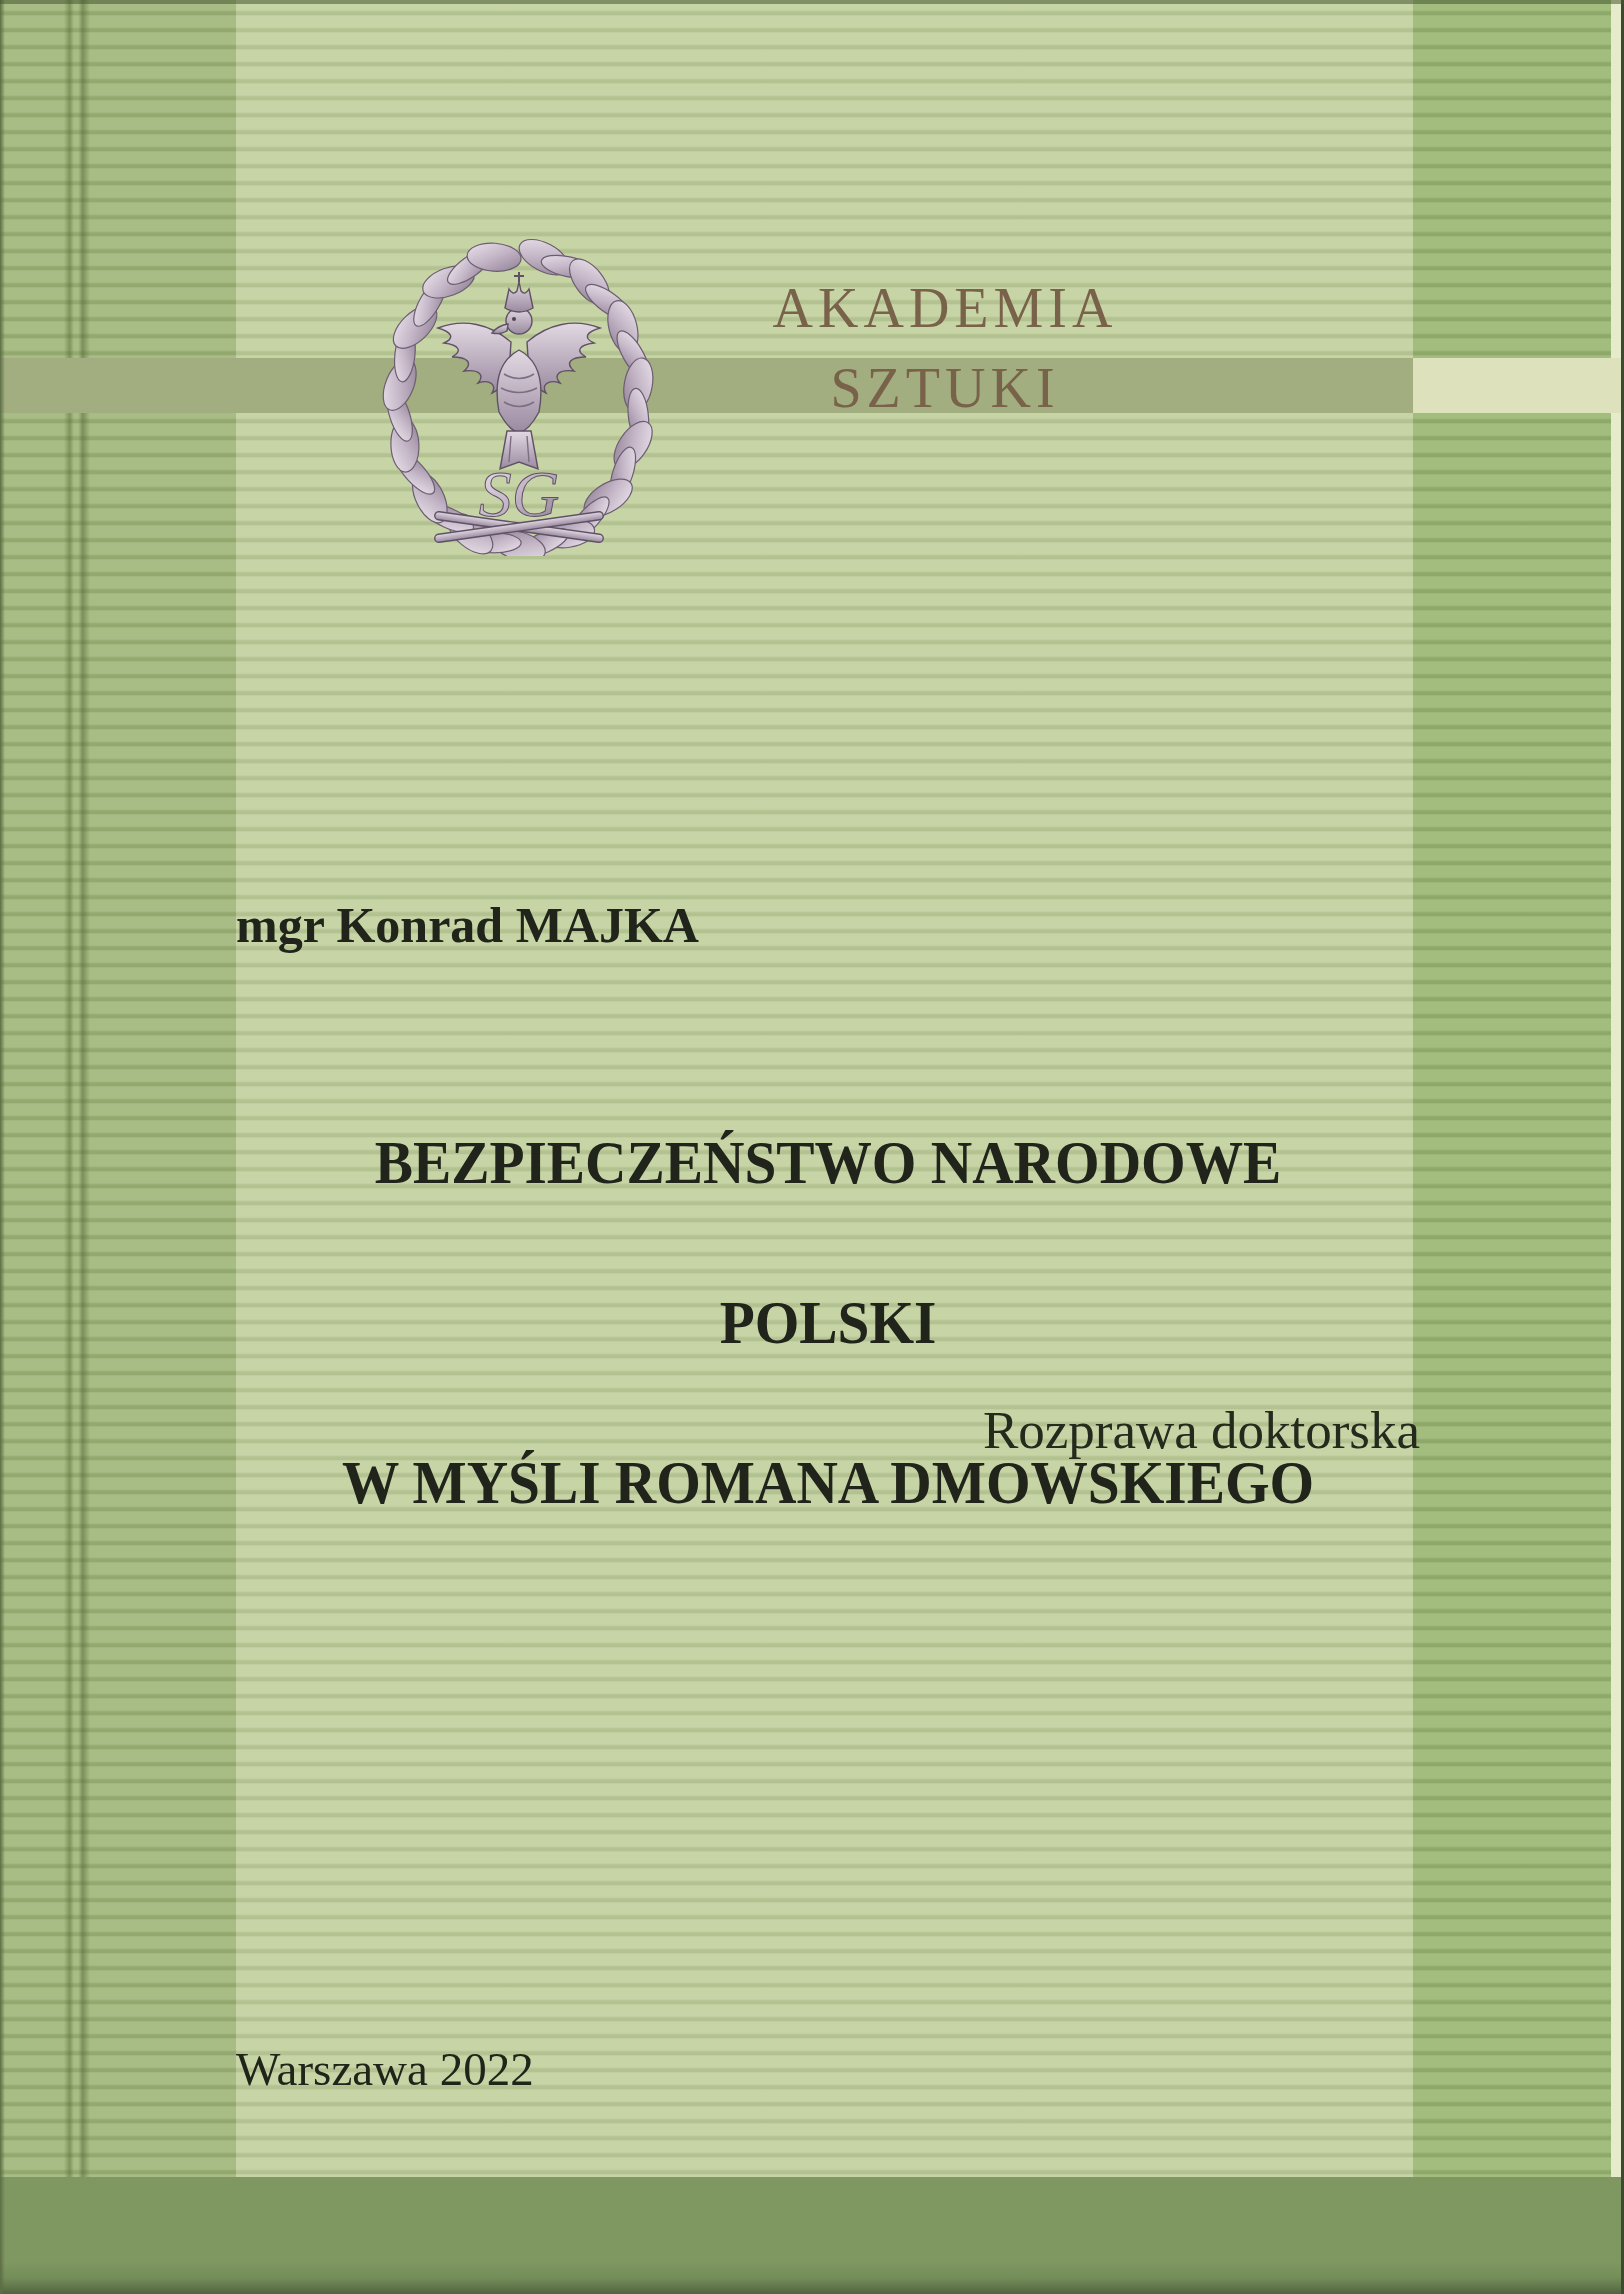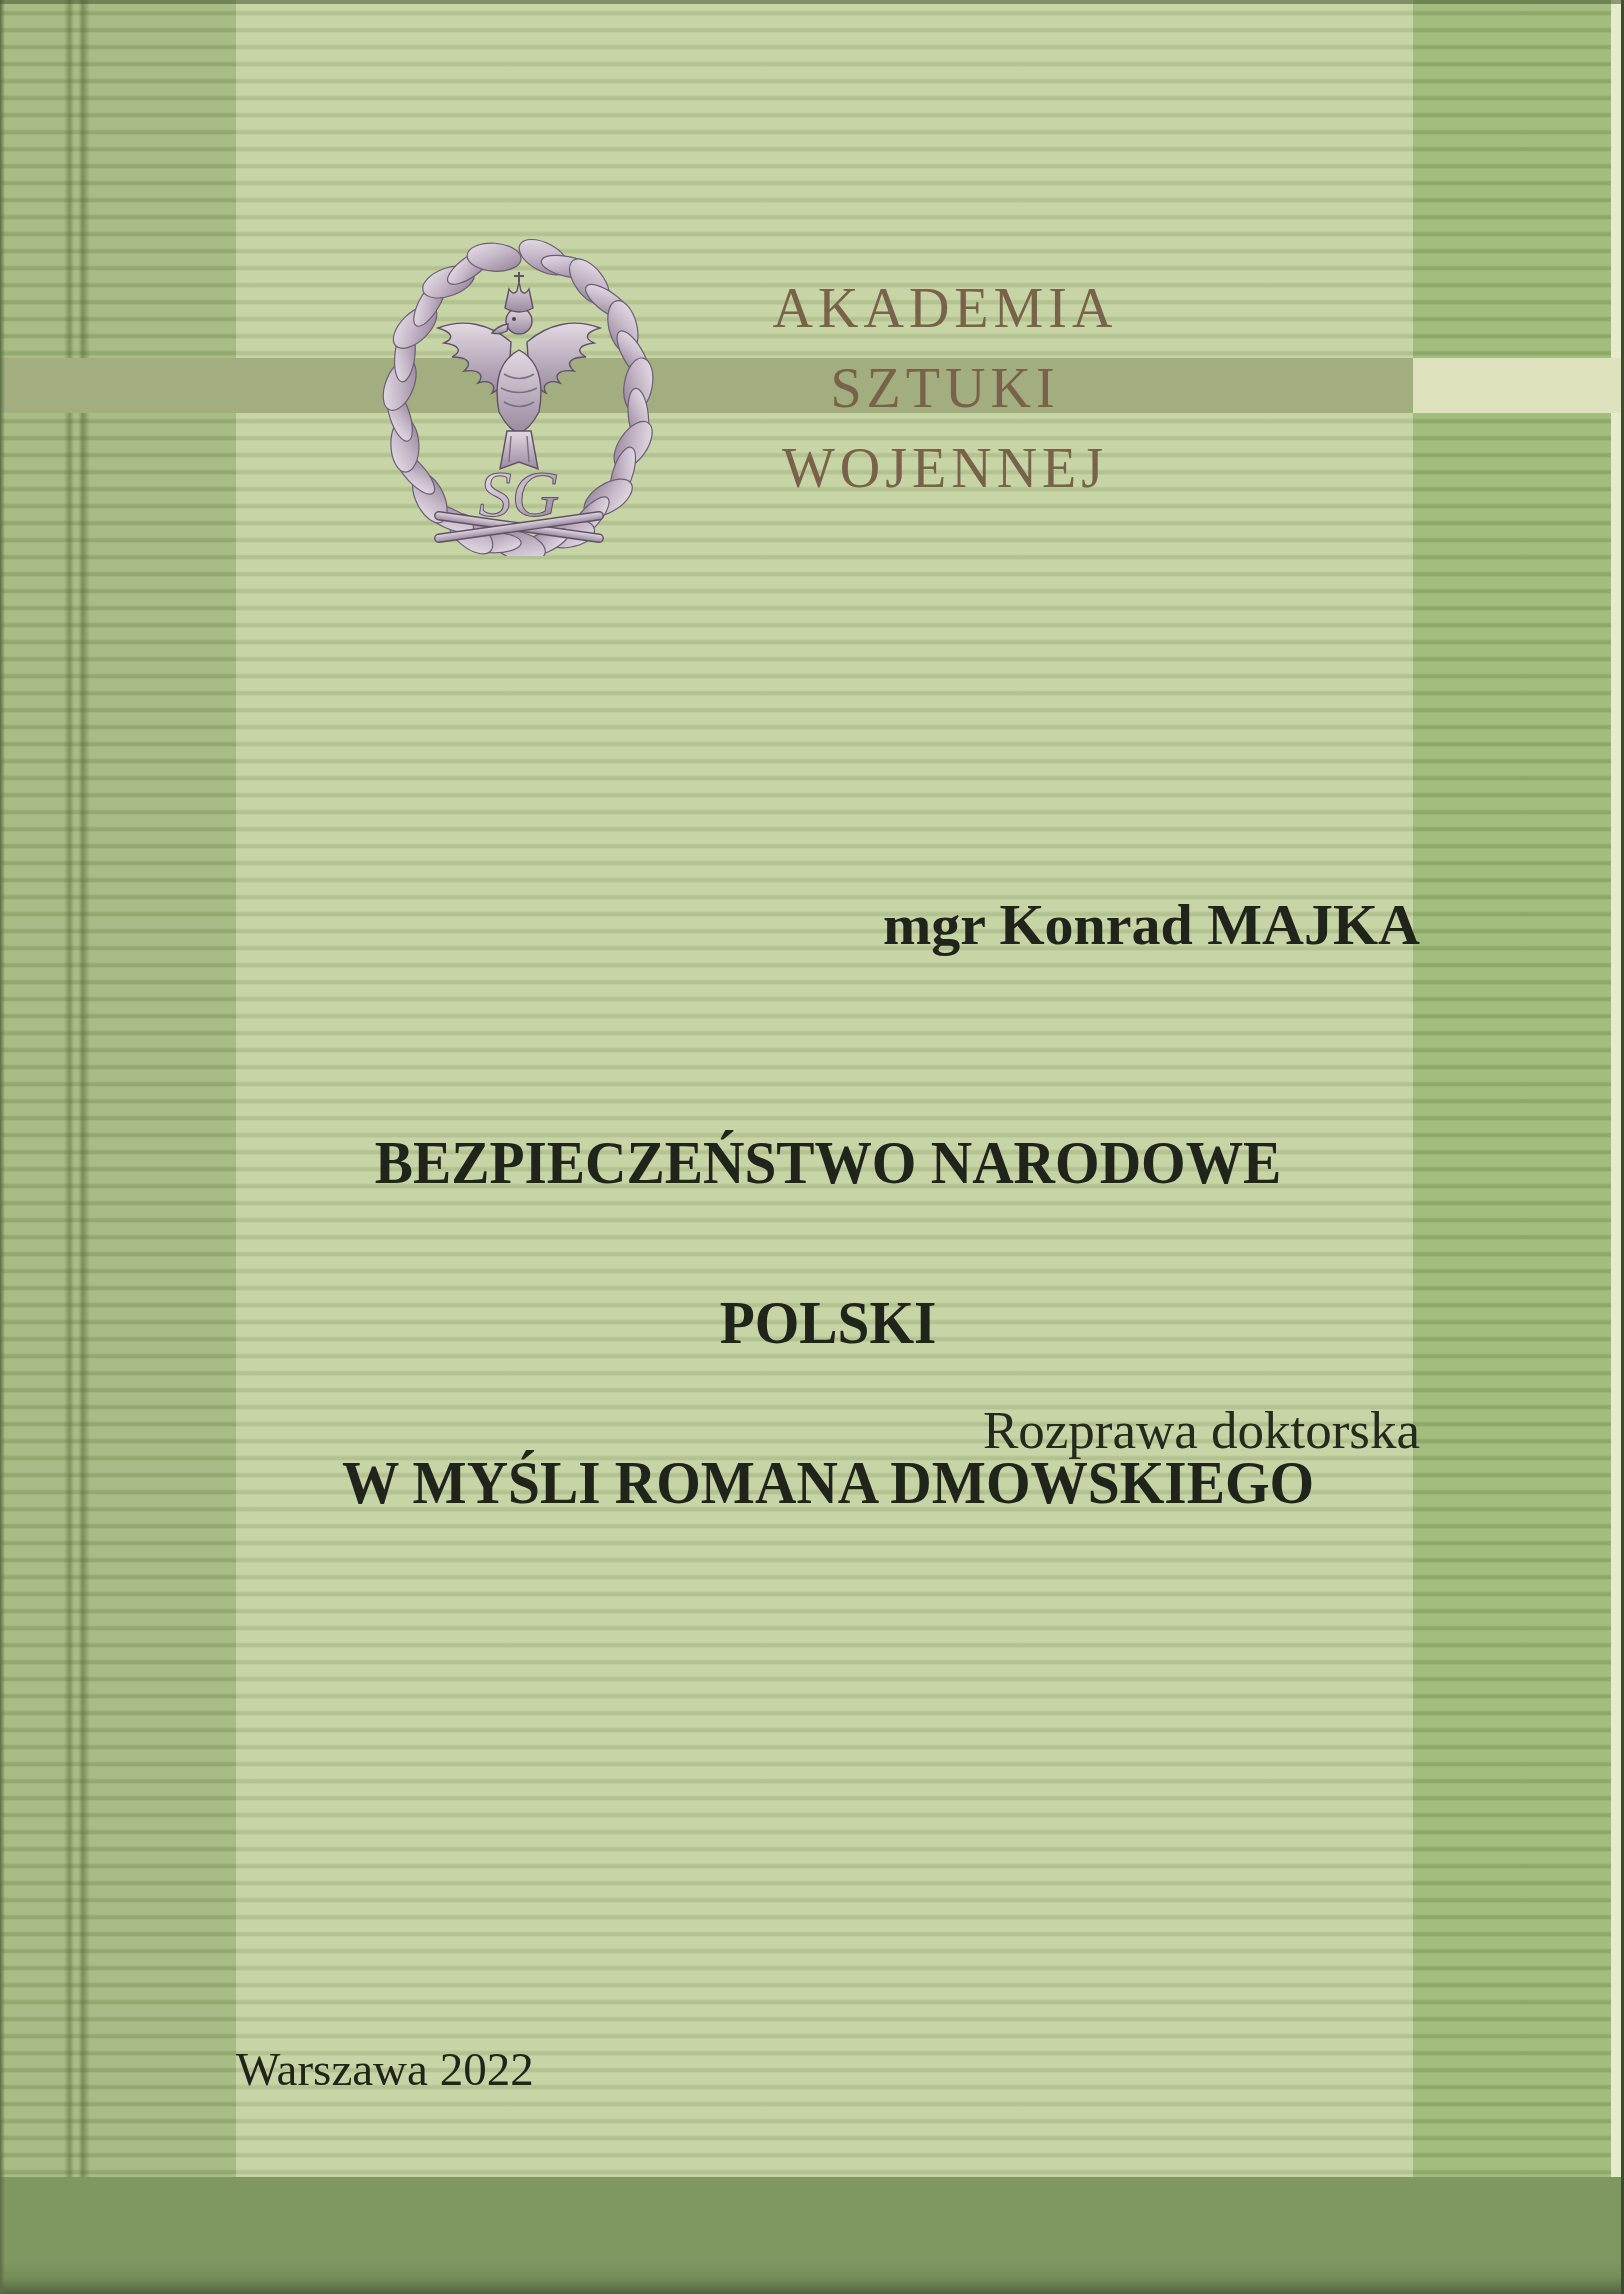--- a/index.html
+++ b/index.html
@@ -36,22 +36,22 @@
   .band-top{left:0;top:358px;width:1413px;height:55px;background:var(--band-top,#a2ad80);}
   .band-top-light{left:1413px;top:358px;width:208px;height:55px;background:var(--band-top-light,#dde2bc);}
   .band-bottom{left:0;top:2177px;width:1624px;height:117px;
     background:linear-gradient(to bottom,
       var(--band-bottom,#7f9862) 0 72%, #748e59 86%, #526440 100%);}
   .emblem{left:378px;top:224px;width:282px;height:332px;}
 
   .inst{left:680px;top:268px;width:530px;text-align:center;
     color:var(--institution-text,#79624a);
     font-size:56px;line-height:80px;letter-spacing:5px;font-weight:400;}
-  .author{left:236px;top:895px;width:1184px;text-align:right;
-    color:var(--title-text,#20241a);font-size:58px;line-height:60px;font-weight:700;}
+  .author{left:236px;top:895px;width:1184px;text-align:left;
+    color:var(--title-text,#20241a);font-size:50px;line-height:60px;font-weight:700;}
   .title{left:236px;top:1083px;width:1184px;text-align:center;
     color:var(--title-text,#20241a);font-size:61px;line-height:160px;font-weight:700;
     transform:scaleX(.94);transform-origin:center;}
   .subtitle{left:236px;top:1400px;width:1184px;text-align:right;
     color:#242a1c;font-size:53px;line-height:60px;}
   .imprint{left:236px;top:2040px;width:1184px;text-align:left;
     color:#20251a;font-size:47px;line-height:58px;}
 </style>
 </head>
 <body>
@@ -140,21 +140,20 @@
         <rect x="56" y="299" width="170" height="8" rx="4" transform="rotate(-8 141 303)"></rect>
       </g>
 
       <text x="141" y="292" text-anchor="middle" font-family="Liberation Serif, serif" font-style="italic" font-size="66" fill="url(#silv)" stroke="#5f5166" stroke-width="1">SG</text>
     </g>
   </svg>
 
   <div class="layer inst">
     <div>AKADEMIA</div>
     <div>SZTUKI</div>
-    <div>WOJENNEJ</div>
   </div>
 
   <div class="layer author">mgr Konrad MAJKA</div>
 
   <div class="layer title">
     <div>BEZPIECZEŃSTWO NARODOWE POLSKI</div>
     <div>W MYŚLI ROMANA DMOWSKIEGO</div>
   </div>
 
   <div class="layer subtitle">Rozprawa doktorska</div>

